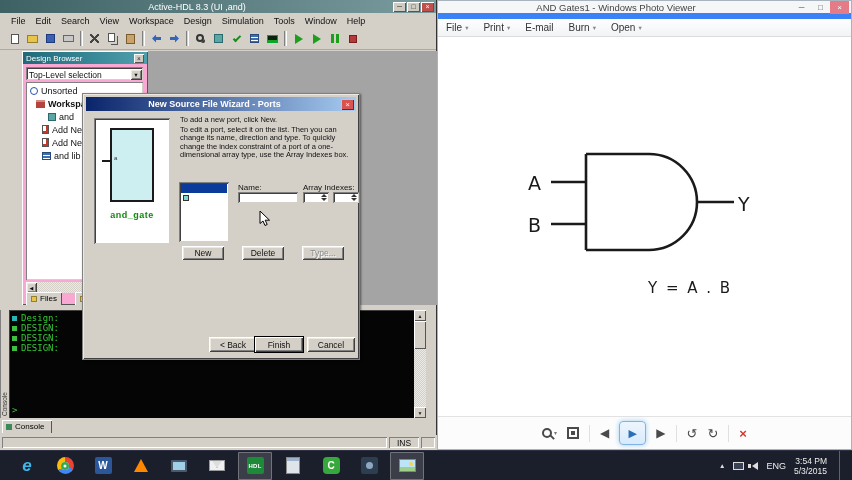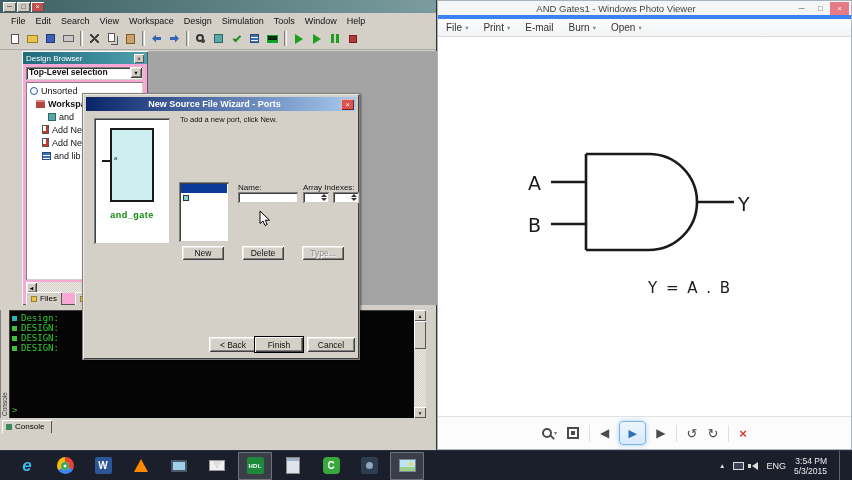--- a/index.html
+++ b/index.html
@@ -40,21 +40,21 @@
   .g-play2 { width:0; height:0; border-left:8px solid #1d9e1d; border-top:5px solid transparent; border-bottom:5px solid transparent; box-shadow:2px 0 0 -3px #1d9e1d; }
   .g-pause { width:8px; height:9px; background:linear-gradient(90deg,#1d9e1d 0 3px,transparent 3px 5px,#1d9e1d 5px 8px); }
   .g-stop { width:8px; height:8px; background:#b33a3a; border:1px solid #7a1d1d; }
 
   .mdi { left:134px; top:51px; width:303px; height:254px; background:#a4a4a4; }
 
   
   .browser { left:22px; top:51px; width:126px; height:254px; background:#f9a8d4; box-shadow:inset 1px 1px 0 #fff, inset -1px -1px 0 #555; padding:1px; }
   .br-head { height:12px; background:linear-gradient(90deg,#1f6a7a,#4fa0ae); color:#fff; font-size:8px; display:flex; align-items:center; padding:0 3px; }
   .br-head .x { margin-left:auto; width:10px; height:9px; background:#cfcbc3; color:#222; font-size:6.5px; line-height:9px; text-align:center; box-shadow:inset 1px 1px 0 #fff, inset -1px -1px 0 #555; }
-  .dd { position:absolute; left:4px; top:16px; width:117px; height:13px; display:flex; align-items:flex-start;font-weight:bold; }
+  .dd { position:absolute; left:4px; top:16px; width:117px; height:13px; display:flex; align-items:flex-end; }
   .dd-text { flex:1; font-size:8.5px; padding-left:3px; color:#111; white-space:nowrap; overflow:hidden; }
   .dd-btn { width:12px; height:11px; margin-right:1px; font-size:5.5px; }
   .tree { position:absolute; left:4px; top:31px; width:117px; height:198px; background:#fff; box-shadow:inset 1px 1px 0 #808080, inset -1px -1px 0 #d4d0c8; overflow:hidden; padding-top:2px; }
   .trow { height:13px; display:flex; align-items:center; gap:3px; font-size:9px; color:#111; white-space:nowrap; }
   .trow.bold { font-weight:bold; }
   .ind1 { padding-left:4px; } .ind2 { padding-left:10px; } .ind3 { padding-left:22px; } .ind25 { padding-left:16px; }
   .ti { display:inline-block; flex:0 0 auto; }
   .ti-unsorted { width:8px; height:8px; border:1px solid #2255aa; border-radius:50%; background:#fff; }
   .ti-ws { width:9px; height:8px; background:#b5443c; box-shadow:inset 0 2px 0 #d98a84; }
   .ti-and { width:8px; height:8px; background:#5aa7a7; border:1px solid #2a6a6a; }
@@ -116,21 +116,21 @@
   .rb { width:8px; height:8px; border-radius:50%; background:#fff; box-shadow:inset 1px 1px 0 #808080, inset -1px -1px 0 #fff, 0 0 0 1px #404040; position:relative; }
   .rb.checked::after { content:""; position:absolute; left:2.5px; top:2.5px; width:3px; height:3px; border-radius:50%; background:#111; }
   .wz-btn { position:absolute; height:14px; width:42px; }
   .bn-new { left:99px; top:152px; } .bn-del { left:159px; top:152px; } .bn-type { left:219px; top:152px; color:#8a8a8a; text-shadow:1px 1px 0 #fff; }
   .wz-bot { height:15px; width:48px; position:absolute; top:243px; }
   .bn-back { left:126px; } .bn-finish { left:172px; box-shadow: inset 1px 1px 0 #ffffff, inset -1px -1px 0 #404040, inset -2px -2px 0 #808080, 0 0 0 1px #000; } .bn-cancel { left:224px; }
   .cursor { position:absolute; left:176px; top:117px; z-index:5; }
 
   
   .viewer { left:437px; top:0; width:415px; height:450px; background:#fff; border:1px solid #a8b4bd; z-index:10; }
-  .pv-title { position:absolute; left:0; top:0; right:0; height:18px; background:#f4f6f8; border-bottom:4px solid #3b82f6; display:flex; align-items:center; padding:0 2px; }
+  .pv-title { position:absolute; left:0; top:0; right:0; height:18px; background:#f4f6f8; border-bottom:6px solid #3b82f6; display:flex; align-items:center; padding:0 2px; }
   .pv-title-text { flex:1; text-align:center; font-size:9.5px; color:#444; }
   .pv-wbtn { width:19px; height:13px; display:flex; align-items:center; justify-content:center; font-size:8px; color:#555; }
   .pv-wbtn.close { background:#e57b86; color:#fff; }
   .pv-menu { position:absolute; left:0; top:18px; right:0; height:18px; background:linear-gradient(#fefefe,#f1f3f5); border-bottom:1px solid #dcdcdc; display:flex; align-items:center; gap:15px; padding:0 8px; }
   .pv-mi { display:flex; align-items:center; gap:3px; font-size:10px; color:#333; }
   .pv-mi .ar { font-size:6.5px; color:#888; }
   .pv-canvas { position:absolute; left:0; top:36px; right:0; bottom:33px; background:#fff; }
   .gate-svg { position:absolute; left:0; top:0; }
   .pv-bar { position:absolute; left:0; right:0; bottom:0; height:33px; background:#fcfcfc; border-top:1px solid #e2e2e2; display:flex; align-items:center; justify-content:center; gap:10px; }
   .pvi { color:#4a4a4a; font-size:12px; line-height:1; display:flex; align-items:center; }
@@ -173,20 +173,21 @@
   .clock { text-align:right; font-size:8.5px; line-height:10px; color:#eee; }
   .show-desktop { width:5px; height:30px; border-left:1px solid rgba(255,255,255,.3); margin-left:4px; }
 </style>
 </head>
 <body>
 
 <div class="screen">
 
   <div class="hdl abs">
     <div class="hdl-titlebar">
+      <span class="hdl-title-text">Active-HDL 8.3 (UI ,and)</span>
       <span class="wbtn">─</span>
       <span class="wbtn">□</span>
       <span class="wbtn wbtn-close">×</span>
     </div>
 
     <div class="hdl-menubar">
       <span class="mi">File</span>
       <span class="mi">Edit</span>
       <span class="mi">Search</span>
       <span class="mi">View</span>
@@ -336,38 +337,44 @@
     <div class="vscroll abs">
       <span class="sbtn">▲</span>
       <span class="sthumb"></span>
       <span class="sspace"></span>
       <span class="sbtn">▼</span>
     </div>
     <div class="console-tab abs">
       <span class="dot"></span>
       <span>Console</span>
     </div>
+    <div class="statusbar abs">
+      <div class="pane f1"></div>
+      <div class="pane ins">INS</div>
+      <div class="pane tiny"></div>
+    </div>
   </div>
 
   <div class="wizard abs">
     <div class="wz-title">
       <span class="wz-title-text">New Source File Wizard - Ports</span>
       <span class="wz-close">×</span>
     </div>
 
     <div class="wz-preview b-field">
       <div class="wz-symbol">
         <span class="wz-port-stub"></span>
         <span class="wz-port-name">a</span>
       </div>
       <div class="wz-symbol-label">and_gate</div>
     </div>
 
     <div class="wz-help">
       <p>To add a new port, click New.</p>
+      <p>To edit a port, select it on the list. Then you can change its name, direction and type. To quickly change the index constraint of a port of a one-dimensional array type, use the Array Indexes box.</p>
     </div>
 
     <div class="wz-list b-field">
       <div class="wz-row sel"></div>
       <div class="wz-row">
           <span class="wz-row-ico"></span>
         </div>
     </div>
 
     <span class="wz-lbl lbl-name">Name:</span>

